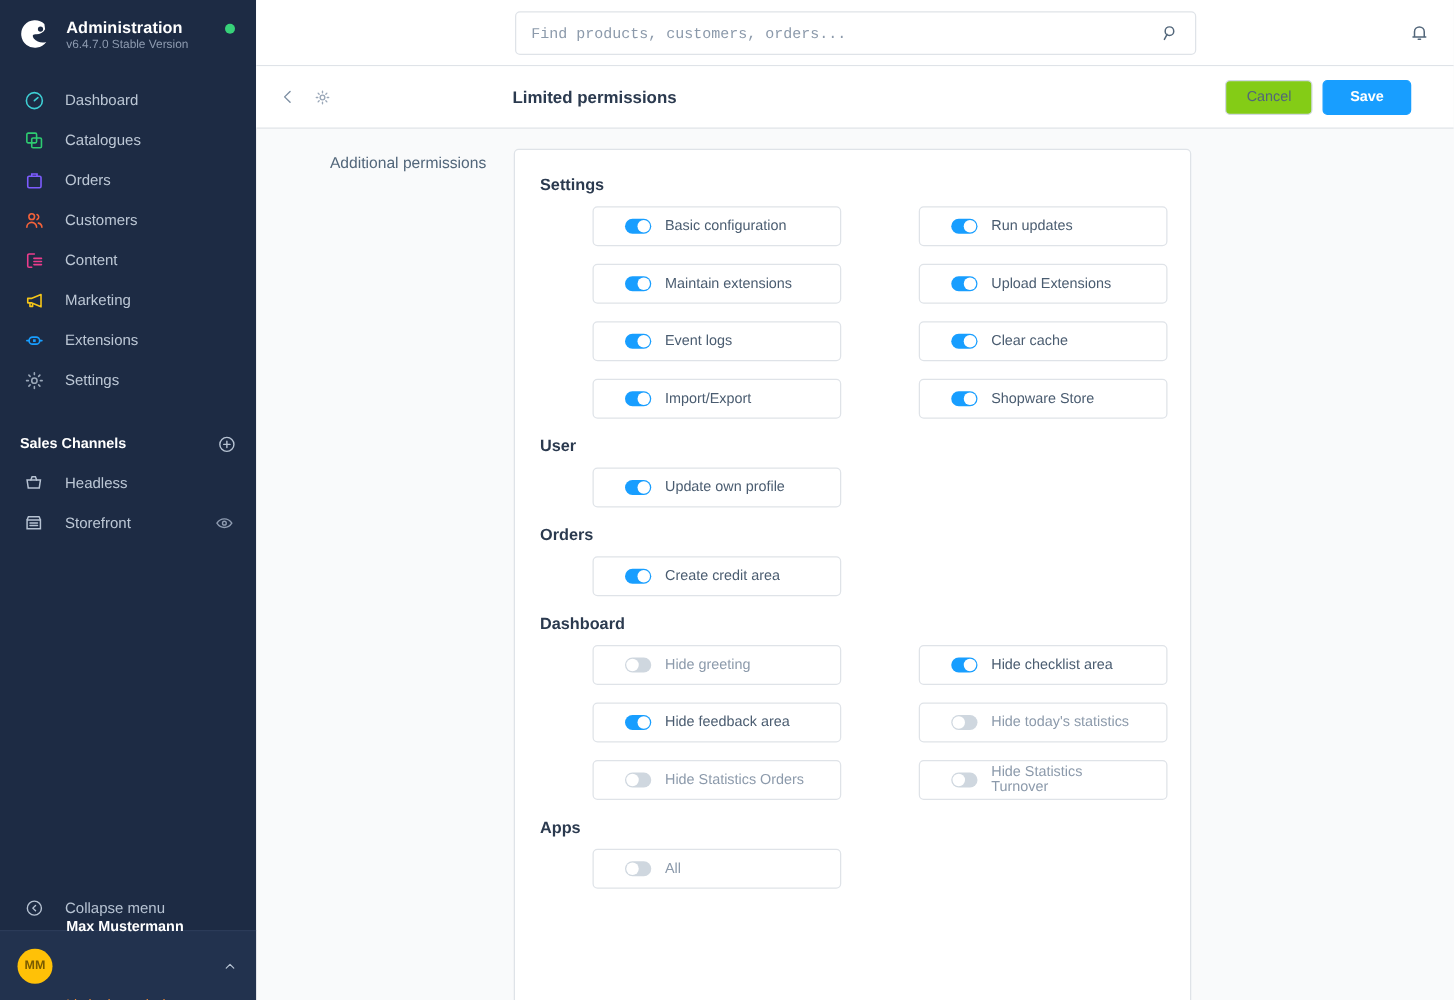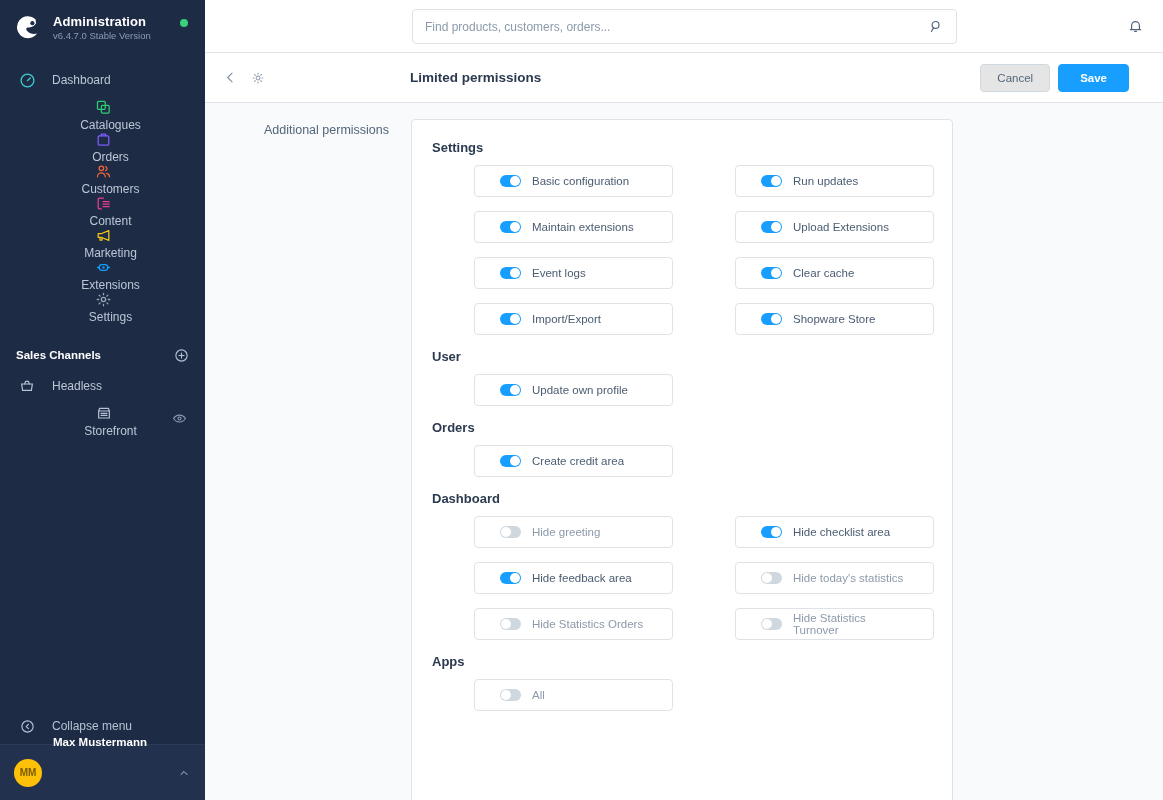--- a/index.html
+++ b/index.html
@@ -44,21 +44,21 @@
   }
 
   .nav { margin-top: 8px; }
   .nav-item {
     display: flex; align-items: center;
     height: 32px; padding-left: 16px;
     margin-bottom: 0px;
     cursor: pointer;
     position: relative;
   }
-  .nav-item + .nav-item { margin-top: 0px; flex-direction: column; }
+  .nav-item + .nav-item { margin-top: 0px; }
   .nav-icon {
     width: 22px; height: 22px; flex: 0 0 22px;
     margin-right: 14px;
     display: flex; align-items: center; justify-content: center;
   }
   .nav-label {
     font-size: 12px; color: #bcc7d5; line-height: 14px;
   }
 
   .section-head {
@@ -127,21 +127,21 @@
   }
   .search-box {
     width: 100%; height: 100%;
     border: 1px solid #dfe3e8; border-radius: 4px;
     background: #fff;
     display: flex; align-items: center;
     padding: 0 12px;
   }
   .search-input {
     border: none; outline: none; flex: 1;
-    font-size: 12px; font-family: Liberation Sans, sans-serif;
+    font-size: 12px; font-family: Liberation Mono, monospace;
     color: #4d7c0f; background: transparent;
   }
   .search-input::placeholder { color: #8c9aab; }
   .search-icon { width: 16px; height: 16px; display: flex; align-items: center; justify-content: center; cursor: pointer; }
   .bell-btn {
     position: absolute; right: 14px; top: 50%; transform: translateY(-50%);
     width: 28px; height: 28px;
     display: flex; align-items: center; justify-content: center; cursor: pointer;
   }
 
@@ -159,21 +159,21 @@
     position: absolute; left: 205px;
     font-size: 13.5px; font-weight: bold; color: #2b3a4f;
   }
   .sub-actions { margin-left: auto; display: flex; align-items: center; gap: 8px; padding-right: 20px; }
   .btn {
     height: 28px; border-radius: 4px;
     font-size: 11.5px; font-family: "Liberation Sans", sans-serif;
     display: flex; align-items: center; justify-content: center;
     cursor: pointer; padding: 0 16px;
   }
-  .btn-cancel { background: #e5e5e5; border: 1px solid #d1d9e0; color: #52667a; text-align: center; }
+  .btn-cancel { background: #84cc16; border: 1px solid #d1d9e0; color: #52667a; text-align: center; }
   .btn-save { background: #189eff; border: 1px solid #189eff; color: #fff; font-weight: bold; padding: 0 21px; }
 
   .content {
     flex: 1; overflow: hidden; position: relative;
   }
   .content-inner {
     display: flex; padding: 16px 0 0 0;
   }
   .side-label {
     width: 206px; flex: 0 0 206px;

